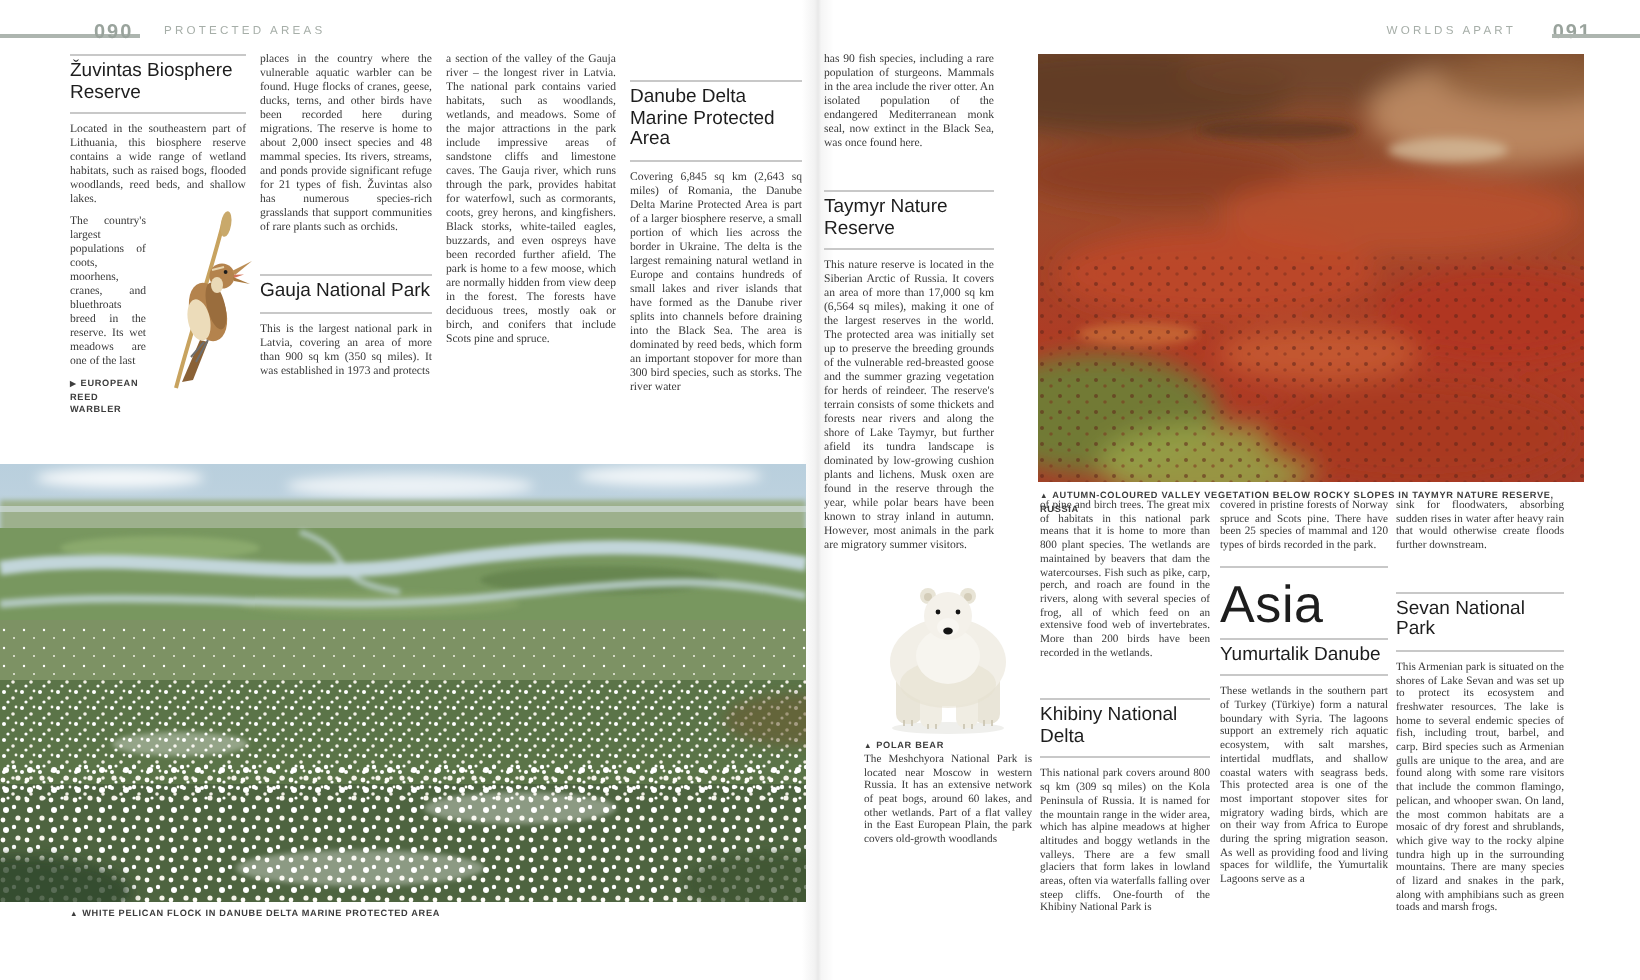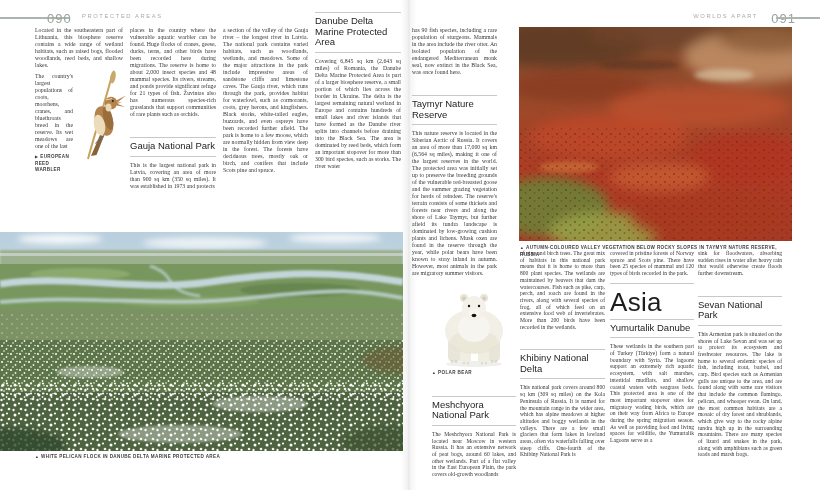--- a/index.html
+++ b/index.html
@@ -2,34 +2,34 @@
 <html><head>
 <meta charset="utf-8">
 <style>
   html,body{margin:0;padding:0;background:#fff}
   .spread{position:relative;width:820px;height:490px;background:#ffffff;overflow:hidden;
           font-family:"Liberation Sans",sans-serif;}
   
   .hline{position:absolute;top:17px;height:2px;background:#adb5af}
   .hline.l{left:0;width:70px}
   .hline.r{right:0;width:44px}
-  .hnum{position:absolute;top:11px;font-size:13px;font-weight:normal;color:#99a39c;letter-spacing:1px}
+  .hnum{position:absolute;top:11px;font-size:10px;font-weight:bold;color:#99a39c;letter-spacing:1px}
   .hnum.l{left:47px}
   .hnum.r{right:24px}
   .htitle{position:absolute;top:13px;font-size:5.8px;color:#a6aea8;letter-spacing:1.6px}
   .htitle.l{left:82px}
   .htitle.r{right:62px}
   .spine{position:absolute;left:401px;top:0;width:16px;height:100%;
          background:linear-gradient(to right,rgba(0,0,0,0),rgba(0,0,0,.05) 40%,rgba(0,0,0,.09) 50%,rgba(0,0,0,.04) 60%,rgba(0,0,0,0));}
   
   .col{position:absolute}
   #col1{left:35px;top:27px;width:88px}
   #col2{left:130px;top:27px;width:86px}
   #col3{left:223px;top:27px;width:85px}
-  #col4{left:315px;top:12px;width:86px}
+  #col4{left:315px;top:40px;width:86px}
   #col5{left:412px;top:27px;width:85px}
   #colb{left:432px;top:286px;width:84px}
   #col6{left:520px;top:250px;width:85px}
   #col7{left:610px;top:250px;width:84px}
   #col8{left:698px;top:250px;width:84px}
   .bt{margin:0 0 4px;font-family:"Liberation Serif",serif;font-size:5.8px;line-height:7px;
       color:#383838;text-align:justify}
   #col6 .bt,#col7 .bt,#col8 .bt,#colb .bt{font-size:5.6px;line-height:6.7px}
   .ahead{border-top:1px solid #c8c8c8;border-bottom:1px solid #c8c8c8;padding:3px 0 4px;margin:0 0 5px}
   .ahead.mid{margin-top:19px}
@@ -60,20 +60,23 @@
 
   <div class="hline l"></div>
   <span class="hnum l">090</span>
   <span class="htitle l">PROTECTED AREAS</span>
   <span class="htitle r">WORLDS APART</span>
   <span class="hnum r">091</span>
   <div class="hline r"></div>
   <div class="spine"></div>
 
   <div class="col" id="col1">
+    <div class="ahead">
+      <h3>Žuvintas Biosphere Reserve</h3>
+    </div>
     <p class="bt">Located in the southeastern part of Lithuania, this biosphere reserve contains a wide range of wetland habitats, such as raised bogs, flooded woodlands, reed beds, and shallow lakes.</p>
     <p class="bt">
       <svg class="bird-float" viewBox="0 0 56 92">
         <path d="M12,90 C20,60 30,30 36,6" stroke="#c8a35f" stroke-width="2" fill="none"></path>
         <ellipse cx="37" cy="8" rx="2.6" ry="6.5" fill="#c9a96b" transform="rotate(9 37 8)"></ellipse>
         <path d="M24,66 L15,87 L20.5,86 L28,67 Z" fill="#8a6136"></path>
         <ellipse cx="28" cy="52" rx="9" ry="15" fill="#b4834d" transform="rotate(-16 28 52)"></ellipse>
         <ellipse cx="32" cy="49" rx="4.5" ry="12" fill="#9a6d3d" transform="rotate(-14 32 49)"></ellipse>
         <ellipse cx="23.5" cy="56" rx="5.5" ry="10.5" fill="#ecdcba" transform="rotate(-12 23.5 56)"></ellipse>
         <circle cx="35" cy="34" r="6.3" fill="#b4834d"></circle>
@@ -254,23 +257,20 @@
       <circle cx="40" cy="22" r="12" fill="#f4f1ea"></circle>
       <ellipse cx="40" cy="27.5" rx="5.5" ry="4.5" fill="#f8f6f1"></ellipse>
       <ellipse cx="40" cy="29.5" rx="2.4" ry="1.7" fill="#141414"></ellipse>
       <circle cx="35" cy="20" r="1.2" fill="#141414"></circle>
         <circle cx="45" cy="20" r="1.2" fill="#141414"></circle>
       <path d="M18,74 v3 M22,74 v3 M30,76 v2.5 M34,76 v2.5 M48,76 v2.5 M52,76 v2.5 M58,74 v3 M62,74 v3" stroke="#c9c2ae" stroke-width="0.8" fill="none"></path>
     </svg>
     <div class="cap">
       <span class="mk">▲</span><span>POLAR BEAR</span>
     </div>
-    <div class="ahead mid">
-      <h3>Meshchyora National Park</h3>
-    </div>
     <p class="bt">The Meshchyora National Park is located near Moscow in western Russia. It has an extensive network of peat bogs, around 60 lakes, and other wetlands. Part of a flat valley in the East European Plain, the park covers old-growth woodlands</p>
   </div>
 
   <div class="col" id="col6">
     <p class="bt">of pine and birch trees. The great mix of habitats in this national park means that it is home to more than 800 plant species. The wetlands are maintained by beavers that dam the watercourses. Fish such as pike, carp, perch, and roach are found in the rivers, along with several species of frog, all of which feed on an extensive food web of invertebrates. More than 200 birds have been recorded in the wetlands.</p>
     <div class="ahead mid">
       <h3>Khibiny National Delta</h3>
     </div>
     <p class="bt">This national park covers around 800 sq km (309 sq miles) on the Kola Peninsula of Russia. It is named for the mountain range in the wider area, which has alpine meadows at higher altitudes and boggy wetlands in the valleys. There are a few small glaciers that form lakes in lowland areas, often via waterfalls falling over steep cliffs. One-fourth of the Khibiny National Park is</p>
   </div>

